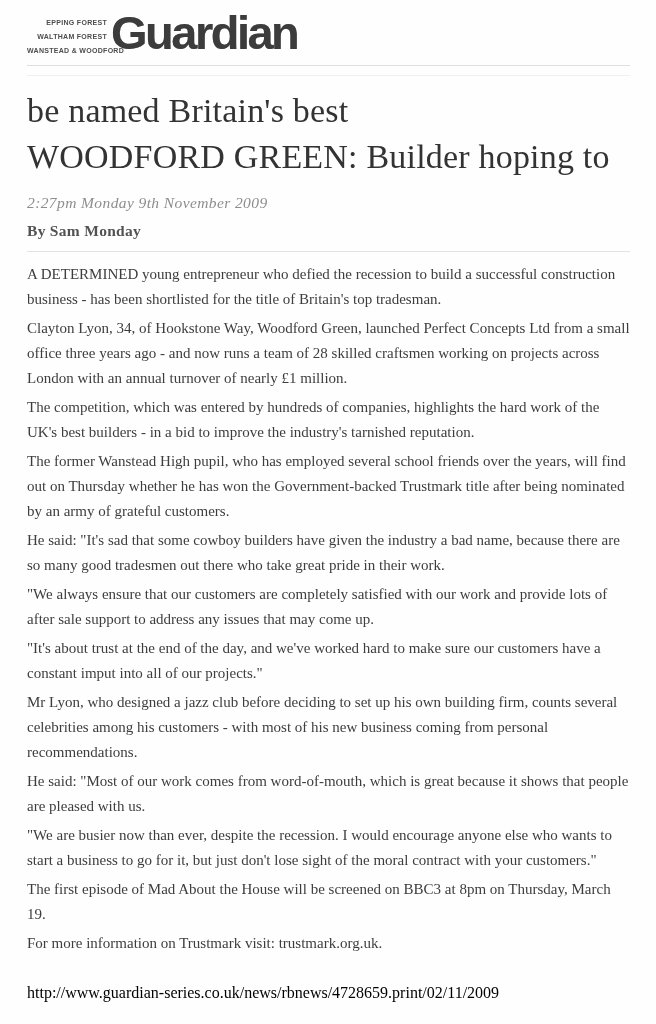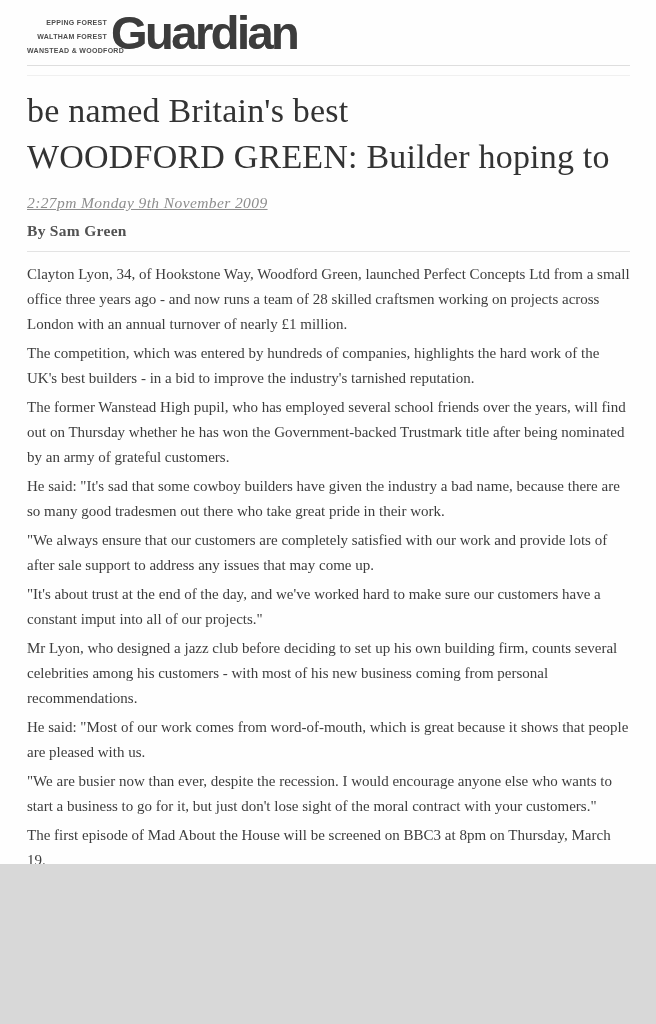--- a/index.html
+++ b/index.html
@@ -1,20 +1,20 @@
 <!DOCTYPE html>
 <html><head>
 <meta charset="utf-8">
 <style>
   * { margin: 0; padding: 0; box-sizing: border-box; }
   html, body { background: #d8d8d8; }
   .page {
     position: relative;
     width: 656px;
-    height: 864px;
+    height: 1024px;
     margin: 0 auto;
     background: #fefefe;
     overflow: hidden;
     font-family: "Liberation Serif", "DejaVu Serif", serif;
   }
 
   
   .masthead {
     display: flex;
     align-items: flex-start;
@@ -58,21 +58,20 @@
     color: #333333;
     letter-spacing: 0.2px;
   }
   .headline span { display: block; }
   .dateline {
     margin: 14px 26px 0 27px;
     font-style: italic;
     font-size: 15.5px;
     color: #8d8d8d;
     letter-spacing: 0.4px;
-    text-decoration: underline;
   }
   .byline {
     margin: 10px 26px 0 27px;
     font-weight: bold;
     font-size: 15.5px;
     color: #525252;
     letter-spacing: 0.3px;
   }
 
   
@@ -112,25 +111,26 @@
 
   <hr class="rule rule-a">
   <hr class="rule rule-b">
 
   <h1 class="headline">
     <span>be named Britain's best</span>
     <span>WOODFORD GREEN: Builder hoping to</span>
   </h1>
 
   <div class="dateline">2:27pm Monday 9th November 2009</div>
-  <div class="byline">By Sam Green</div>
+  <div class="byline">By Sam Monday</div>
 
   <hr class="rule rule-c">
 
   <div class="body-copy">
+    <p>A DETERMINED young entrepreneur who defied the recession to build a successful construction business - has been shortlisted for the title of Britain's top tradesman.</p>
     <p>Clayton Lyon, 34, of Hookstone Way, Woodford Green, launched Perfect Concepts Ltd from a small office three years ago - and now runs a team of 28 skilled craftsmen working on projects across London with an annual turnover of nearly £1 million.</p>
     <p>The competition, which was entered by hundreds of companies, highlights the hard work of the UK's best builders - in a bid to improve the industry's tarnished reputation.</p>
     <p>The former Wanstead High pupil, who has employed several school friends over the years, will find out on Thursday whether he has won the Government-backed Trustmark title after being nominated by an army of grateful customers.</p>
     <p>He said: "It's sad that some cowboy builders have given the industry a bad name, because there are so many good tradesmen out there who take great pride in their work.</p>
     <p>"We always ensure that our customers are completely satisfied with our work and provide lots of after sale support to address any issues that may come up.</p>
     <p>"It's about trust at the end of the day, and we've worked hard to make sure our customers have a constant imput into all of our projects."</p>
     <p>Mr Lyon, who designed a jazz club before deciding to set up his own building firm, counts several celebrities among his customers - with most of his new business coming from personal recommendations.</p>
     <p>He said: "Most of our work comes from word-of-mouth, which is great because it shows that people are pleased with us.</p>
     <p>"We are busier now than ever, despite the recession. I would encourage anyone else who wants to start a business to go for it, but just don't lose sight of the moral contract with your customers."</p>
     <p>The first episode of Mad About the House will be screened on BBC3 at 8pm on Thursday, March 19.</p>

